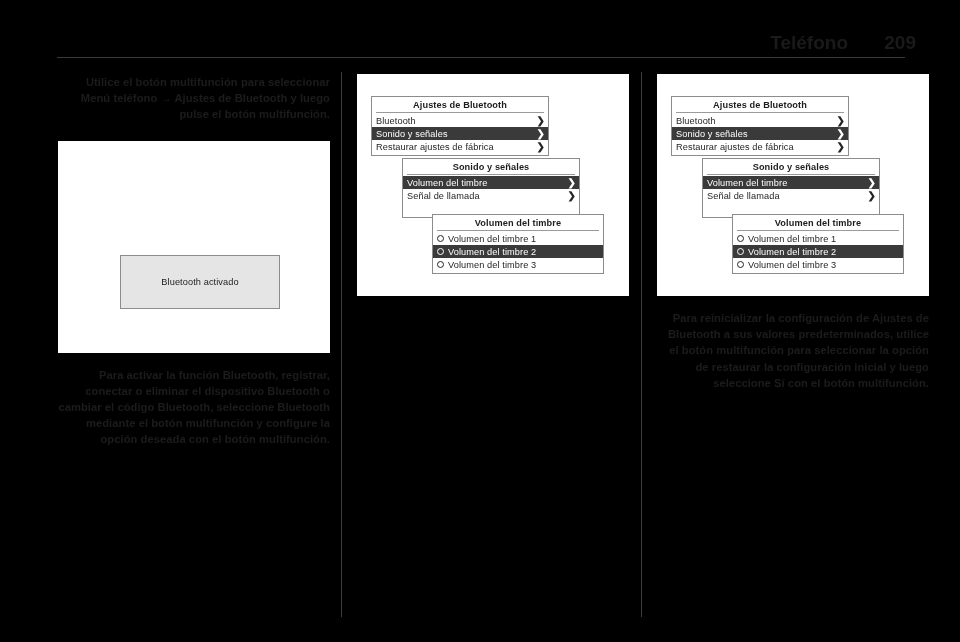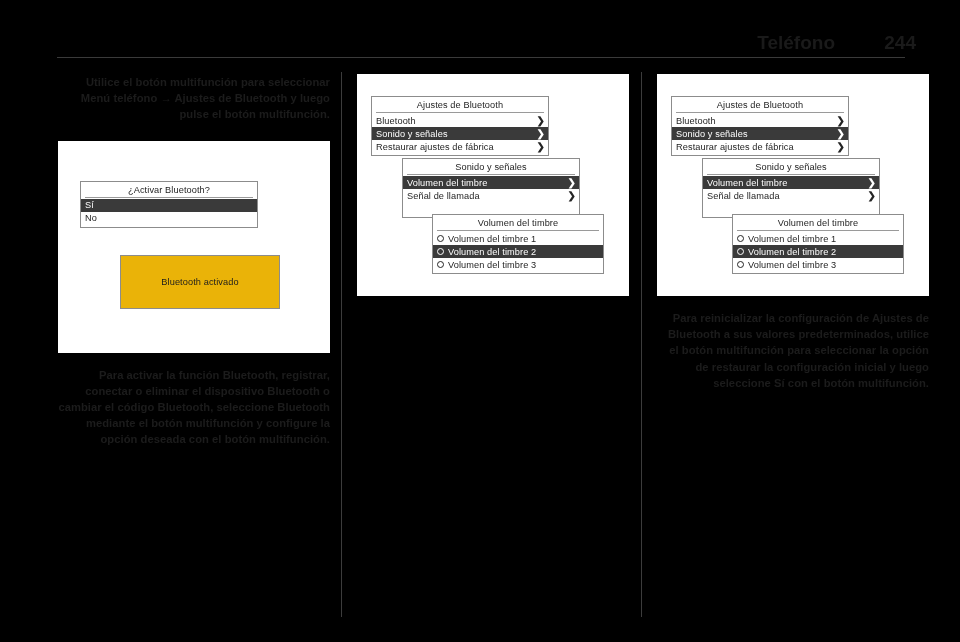--- a/index.html
+++ b/index.html
@@ -24,21 +24,21 @@
   
   .header {
     position: absolute;
     left: 56px;
     top: 20px;
     width: 860px;
     height: 32px;
     display: flex;
     align-items: flex-end;
     justify-content: flex-end;
-    gap: 47px;
+    gap: 34px;
   }
   .header-title {
     font-size: 19px;
     font-weight: bold;
     color: #1a1a1a;
     letter-spacing: 0px;
     line-height: 1;
   }
   .header-page {
     font-size: 19px;
@@ -103,21 +103,21 @@
   
   .screen {
     position: absolute;
     background: #ffffff;
     border: 1px solid #8c8c8c;
     padding: 0;
   }
   .screen-title {
     text-align: center;
     font-size: 9.2px;
-    font-weight: normal;
+    font-weight: bold;
     color: #1d1d1d;
     padding: 3px 0 2px 0;
     border-bottom: 1px solid #9a9a9a;
     margin: 0 4px;
     letter-spacing: 0.1px;
   }
   .rows { padding: 1px 0 2px 0; }
   .row {
     display: flex;
     align-items: center;
@@ -137,21 +137,21 @@
   .row .chev { font-size: 10px; font-weight: bold; line-height: 1; }
   .radio {
     display: inline-block;
     width: 7px; height: 7px;
     border: 1px solid currentColor;
     border-radius: 50%;
     flex: 0 0 auto;
   }
   .msgbox {
     position: absolute;
-    background: #eab308;
+    background: #e5e5e5;
     border: 1px solid #8c8c8c;
     display: flex;
     align-items: center;
     justify-content: center;
     font-size: 9.2px;
     color: #1d1d1d;
     letter-spacing: 0.1px;
   }
 
   
@@ -165,46 +165,35 @@
     font-family: "Liberation Sans", sans-serif;
   }
 </style>
 </head>
 <body>
 
 <div class="page">
 
   <div class="header">
     <div class="header-title">Teléfono</div>
-    <div class="header-page">244</div>
+    <div class="header-page">209</div>
   </div>
   <div class="header-rule"></div>
 
   <div class="col-divider d1"></div>
   <div class="col-divider d2"></div>
 
   <div class="col c1">
 
     <div class="body-text">Utilice el botón multifunción para seleccionar Menú teléfono → Ajustes de Bluetooth y luego pulse el botón multifunción.</div>
 
     <div class="spacer-18"></div>
 
     <div class="illus i1">
 
-      <div class="screen" style="left:22px; top:40px; width:178px;">
-        <div class="screen-title">¿Activar Bluetooth?</div>
-        <div class="rows">
-          <div class="row sel">
-            <span class="label">Sí</span>
-          </div>
-          <div class="row">
-            <span class="label">No</span>
-          </div>
-        </div>
-      </div>
 
       <div class="msgbox" style="left:62px; top:114px; width:160px; height:54px;">
         <span>Bluetooth activado</span>
       </div>
 
     </div>
 
     <div class="spacer-14"></div>
 
     <div class="body-text">Para activar la función Bluetooth, registrar, conectar o eliminar el dispositivo Bluetooth o cambiar el código Bluetooth, seleccione Bluetooth mediante el botón multifunción y configure la opción deseada con el botón multifunción.</div>

